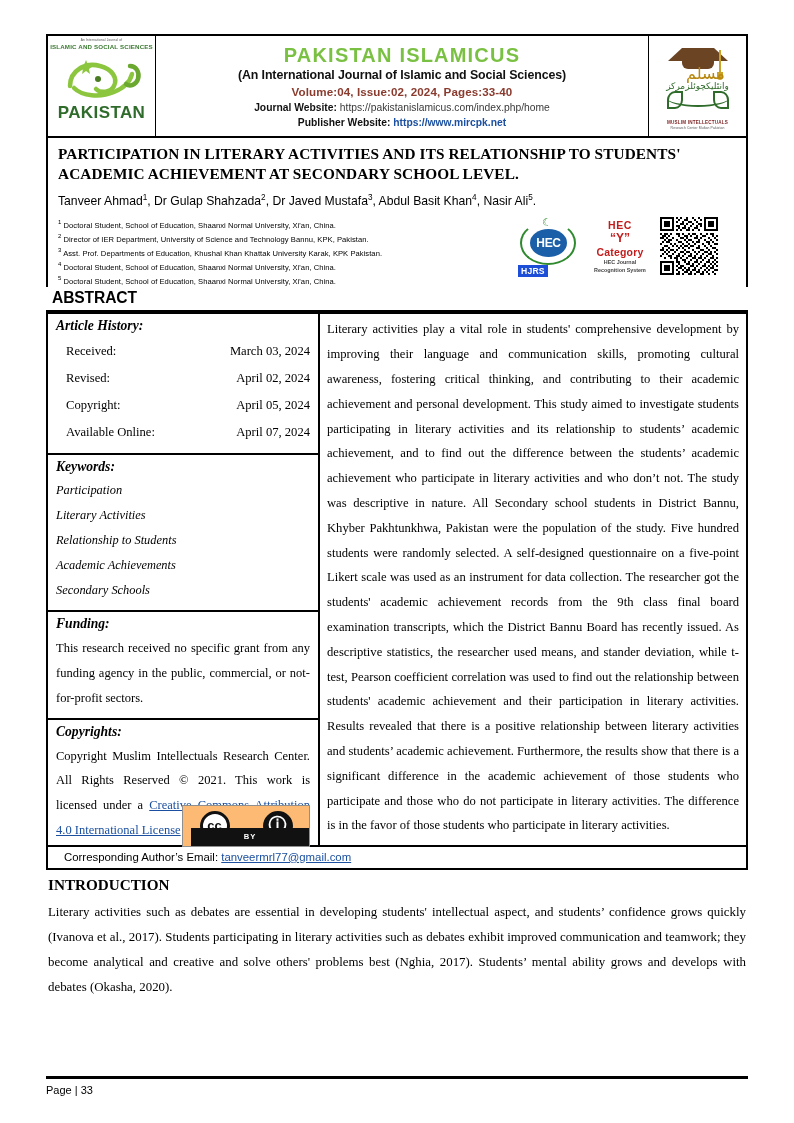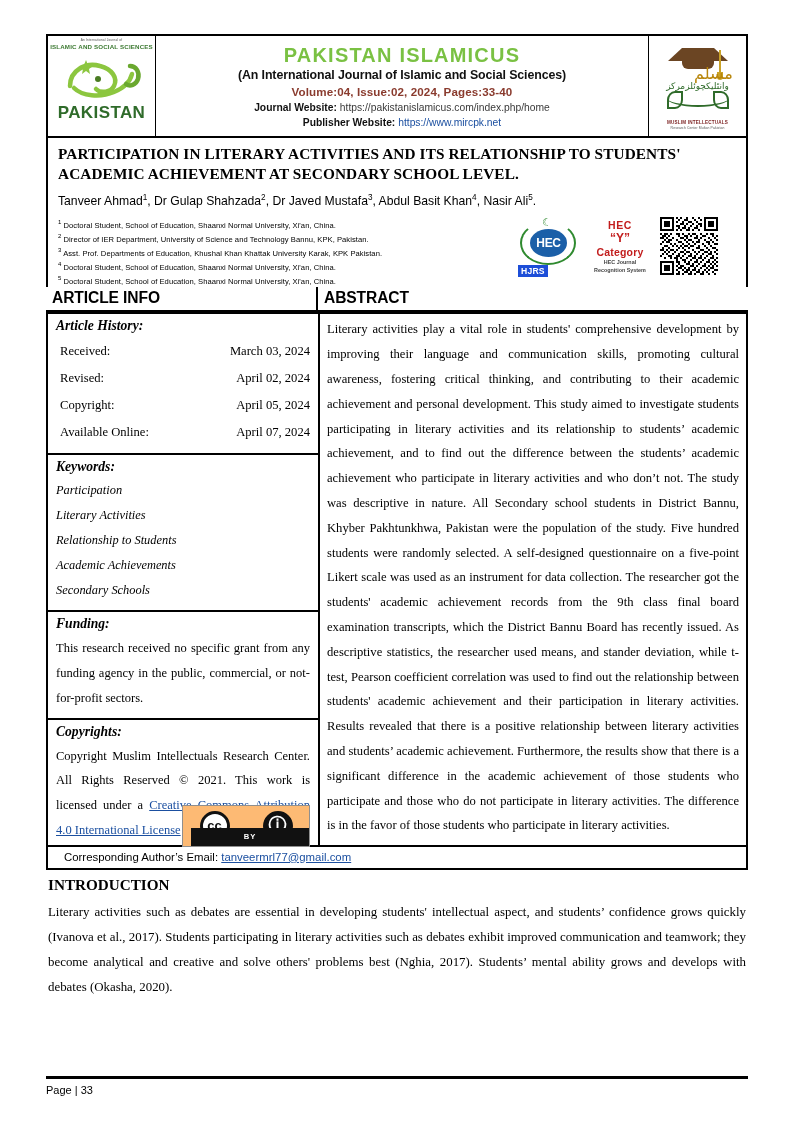--- a/index.html
+++ b/index.html
@@ -65,21 +65,21 @@
     font-family: "Liberation Sans", sans-serif;
     font-size: 11.6px; font-weight: bold; color: #8a3b2e;
     letter-spacing: .1px; line-height: 1.5;
   }
   .jweb {
     font-family: "Liberation Sans", sans-serif;
     font-size: 10.3px; line-height: 1.45; color: #111;
   }
   .jweb b { font-weight: bold; }
   .jweb .url { color: #3a3a3a; font-weight: normal; }
-  .jweb .url-blue { color: #1b4fa0; font-weight: normal; }
+  .jweb .url-blue { color: #1b4fa0; font-weight: bold; }
   .mast-logo-right {
     width: 98px;
     border-left: 1.5px solid #000;
     display: flex; flex-direction: column;
     align-items: center; justify-content: center;
   }
 
   
   .cap-wrap { position: relative; width: 74px; height: 78px; }
   .cap-board {
@@ -96,21 +96,21 @@
   }
   .cap-tassel {
     position: absolute; left: 58px; top: 8px;
     width: 2px; height: 22px; background: #c9a227;
   }
   .cap-tassel:after {
     content: ""; position: absolute; left: -2px; top: 22px;
     width: 6px; height: 8px; background: #c9a227; border-radius: 0 0 3px 3px;
   }
   .cap-arabic {
-    position: absolute; left: 16px; top: 24px; width: 74px;
+    position: absolute; left: 8px; top: 24px; width: 74px;
     text-align: center; font-size: 16px; color: #b8860b;
     font-family: "DejaVu Sans", sans-serif; line-height: 1;
   }
   .cap-arabic2 {
     position: absolute; left: 0; top: 40px; width: 74px;
     text-align: center; font-size: 9px; color: #2f6b2a;
     font-family: "DejaVu Sans", sans-serif; line-height: 1;
   }
   .cap-wreath {
     position: absolute; left: 6px; top: 47px; width: 62px; height: 18px;
@@ -213,21 +213,21 @@
   .head-row .hl { width: 272px; border-right: 2px solid #000; }
   .head-row .hr { flex: 1; }
 
   .sub-head {
     font-family: "Liberation Serif", serif;
     font-size: 13.6px; font-weight: bold; font-style: italic;
     padding: 4px 8px 2px 8px;
   }
   .rule { border-bottom: 2px solid #000; }
 
-  .hist-list { padding: 2px 8px 8px 12px; }
+  .hist-list { padding: 2px 8px 8px 18px; }
   .hist-row {
     display: flex; justify-content: space-between;
     font-family: "Liberation Serif", serif;
     font-size: 12.6px; line-height: 2.12; color: #000;
   }
   .kw-list { padding: 1px 8px 7px 8px; }
   .kw {
     font-family: "Liberation Serif", serif;
     font-style: italic; font-size: 12.4px; line-height: 2.02; color: #000;
   }
@@ -602,23 +602,20 @@
             <rect x="20" y="28" width="2" height="1"></rect>
               <rect x="24" y="28" width="1" height="1"></rect>
             <rect x="27" y="28" width="1" height="1"></rect>
           </g>
         </svg>
       </div>
     </div>
   </div>
 
   <div class="head-row">
-    <div class="hl">
-      <div class="sec-head">ARTICLE INFO</div>
-    </div>
     <div class="hr">
       <div class="sec-head">ABSTRACT</div>
     </div>
   </div>
 
   <div class="main-box">
 
     <div class="col-left">
 
       <div class="sub-head">Article History:</div>

